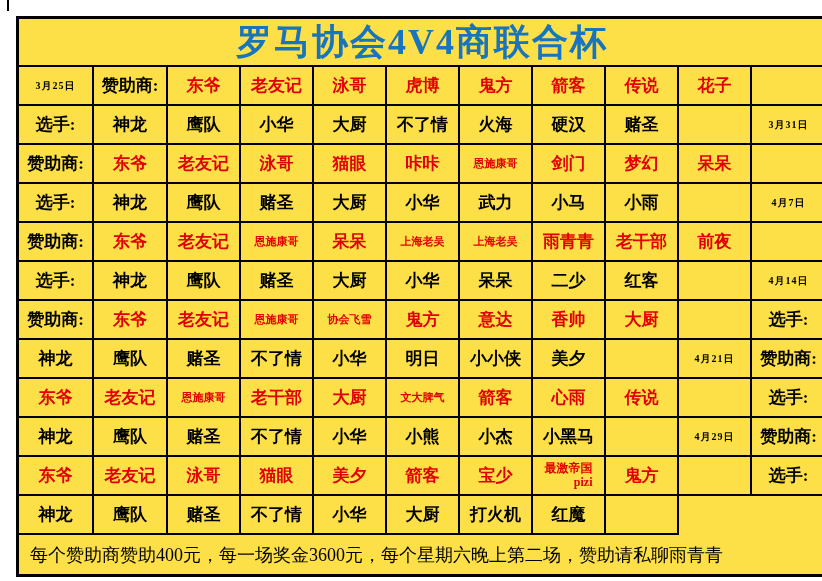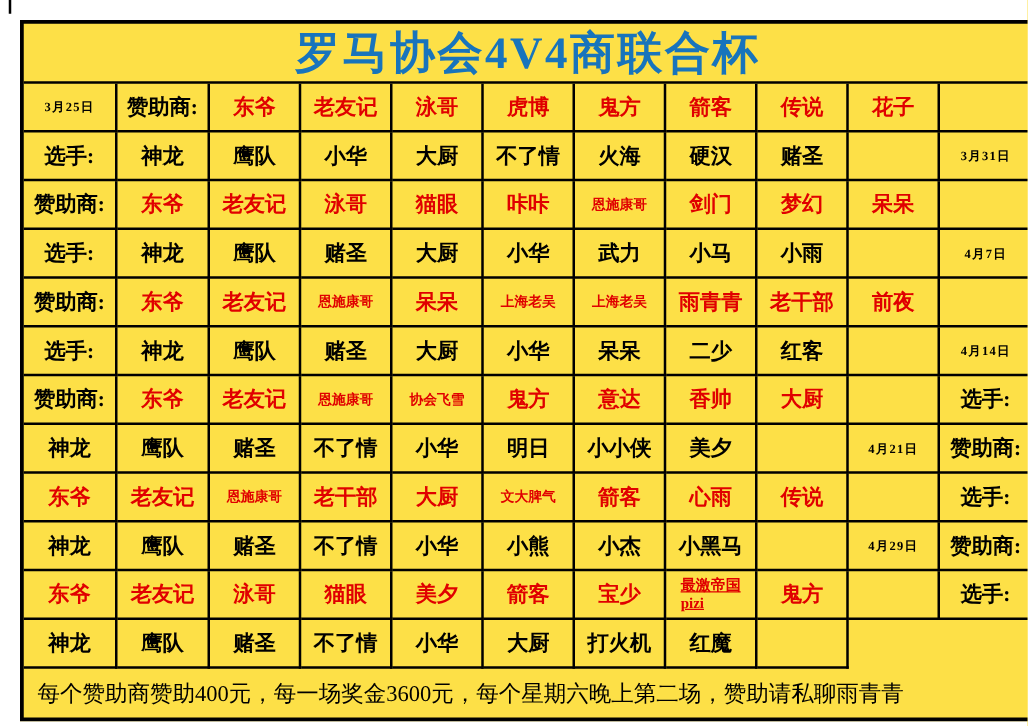--- a/index.html
+++ b/index.html
@@ -37,21 +37,21 @@
     border-bottom:2px solid var(--border-black);
     display:flex;align-items:center;justify-content:center;
     font-weight:bold;font-size:17px;color:var(--text-black);
     overflow:hidden;white-space:nowrap;
   }
   .grid > .c:nth-child(11n){border-right:none;}
   .c.date{font-size:10px;letter-spacing:1px;}
   .c.lbl{font-size:17px;letter-spacing:0;}
   .c.sp{color:var(--sponsor-red,#e00000);}
   .c.sp.long{font-size:11px;}
-  .c.sp.sm{font-size:12px;line-height:1.15;white-space:pre-line;text-align:left;text-decoration:underline;}
+  .c.sp.sm{font-size:12px;line-height:1.15;white-space:pre-line;text-align:right;}
   .c.pl{color:var(--text-black);}
   .footer-row{
     height:39px;display:flex;align-items:center;
     font-weight:normal;font-size:18px;color:var(--text-black);
     white-space:nowrap;overflow:hidden;padding-left:11px;
   }
 </style>
 </head>
 <body>
 

